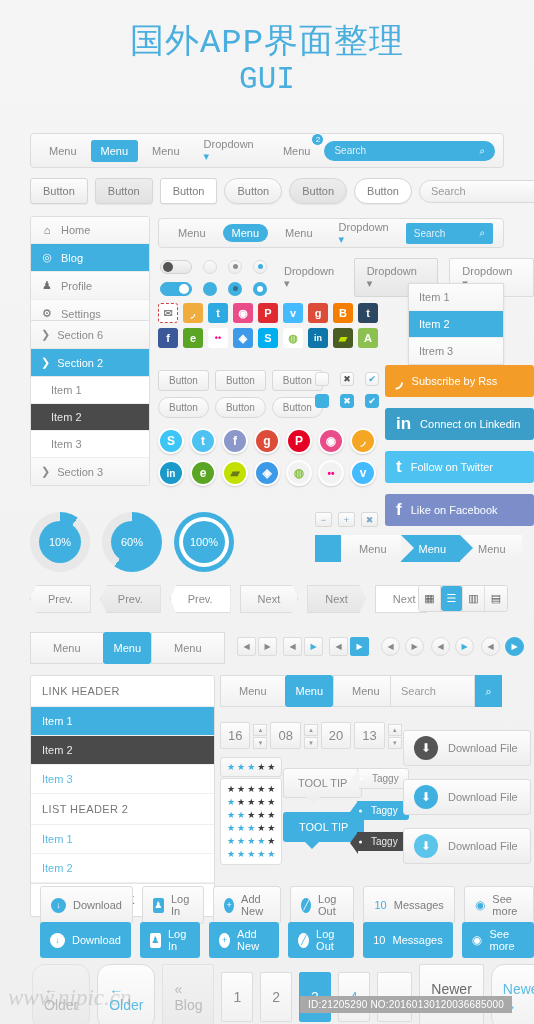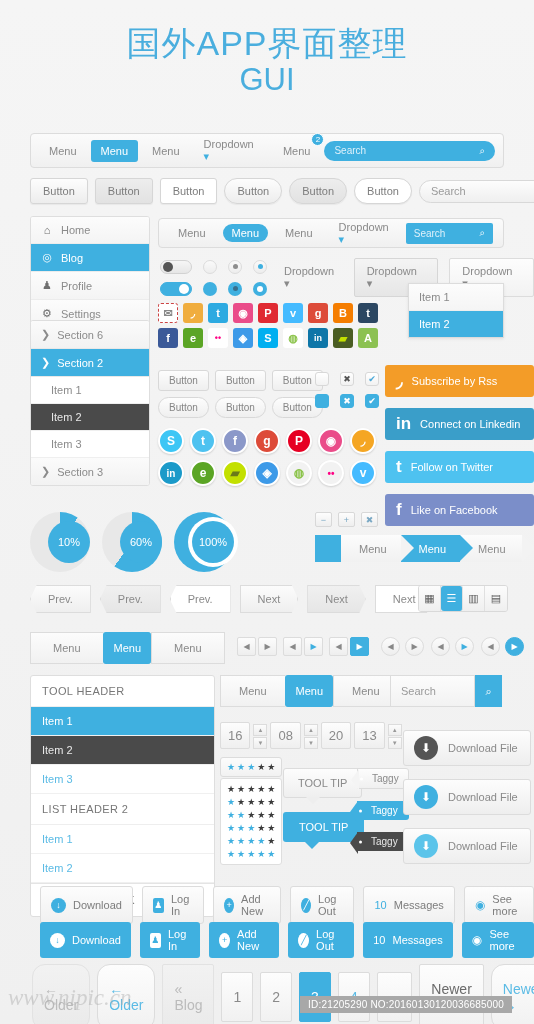--- a/index.html
+++ b/index.html
@@ -8,21 +8,21 @@
     background: #f2f2f2;
     font-family: "Liberation Sans", sans-serif;
     font-size: 11px;
     color: #777;
     position: relative;
     overflow: hidden;
   }
   .page { width:534px; height:1024px; position:relative; background:linear-gradient(180deg,#f5f5f5,#f0f0f0); }
 
   
-  .title-wrap { text-align:center; padding-top:24px; }
+  .title-wrap { text-align:center; padding-top:24px;font-family:Liberation Mono, monospace; }
   .title-main { font-size:34px; color:#4aaede; line-height:1.12; font-weight:400; letter-spacing:1px;}
   .title-sub  { font-size:31px; color:#4aaede; line-height:1.15; font-weight:400;}
 
   
   .row { position:absolute; display:flex; align-items:center; }
   .btn {
     background:linear-gradient(180deg,#fdfdfd,#ededed);
     border:1px solid #d6d6d6; border-radius:3px;
     padding:6px 12px; color:#7d7d7d; font-size:11px;
     box-shadow:0 1px 1px rgba(0,0,0,.05); white-space:nowrap;
@@ -146,21 +146,21 @@
   .ci-row{display:flex; gap:6px;}
   .ci{ width:26px;height:26px;border-radius:50%; display:flex;align-items:center;justify-content:center; color:#fff; font-size:12px; font-weight:bold; border:2px solid #fff; box-shadow:0 1px 2px rgba(0,0,0,.15);}
 
   
   .cta-wrap{ position:absolute; left:385px; top:365px; display:flex; flex-direction:column; gap:11px;}
   .cta{ width:149px; height:32px; border-radius:3px; display:flex; align-items:center; gap:9px; padding:0 11px; color:#fff; font-size:11px;}
   .cta .g{ font-size:17px; font-weight:bold;}
 
   
   .prog-wrap{ position:absolute; left:30px; top:512px; display:flex; gap:12px;}
-  .prog{ width:60px;height:60px;border-radius:50%; position:relative; display:flex;align-items:center;justify-content:flex-end;}
+  .prog{ width:60px;height:60px;border-radius:50%; position:relative; display:flex;align-items:center;justify-content:center;}
   .prog .inner{ width:42px;height:42px;border-radius:50%; background:#3fb0e0; color:#fff; font-size:11px; display:flex;align-items:center;justify-content:center; z-index:2;}
 
   
   .zoomb{ position:absolute; left:315px; top:512px; display:flex; gap:6px;}
   .zb{ width:17px;height:15px; background:linear-gradient(180deg,#fdfdfd,#eee); border:1px solid #d8d8d8; border-radius:2px; font-size:9px; color:#7aa8c4; display:flex;align-items:center;justify-content:center;}
 
   
   .crumbs{ position:absolute; left:315px; top:535px; display:flex; align-items:center; height:27px;}
   .crumb{ height:27px; display:flex; align-items:center; padding:0 14px 0 18px; font-size:11px; position:relative; }
   .crumb.lt{ background:linear-gradient(180deg,#fcfcfc,#f1f1f1); color:#8a8a8a;}
@@ -393,20 +393,21 @@
     </div>
     <div class="dd-box2">
       <span>Dropdown</span>
       <span>▾</span>
     </div>
   </div>
 
   <div class="ddlist">
     <div>Item 1</div>
     <div class="sel">Item 2</div>
+    <div>Itrem 3</div>
   </div>
 
   <div class="sq-social">
     <div class="sq-row">
       <span class="sq" style="background:#fff;color:#888;border:1px dashed #c44;">✉</span>
       <span class="sq" style="background:#f0ad3e;">◞</span>
       <span class="sq" style="background:#2daae1;">t</span>
       <span class="sq" style="background:#ea4c89;">◉</span>
       <span class="sq" style="background:#e02a32;">P</span>
       <span class="sq" style="background:#45bbff;">v</span>
@@ -559,21 +560,21 @@
   <div class="arrset" style="left:431px; gap:5px;">
     <span class="arc">◀</span>
     <span class="arc blt">▶</span>
   </div>
   <div class="arrset" style="left:481px; gap:5px;">
     <span class="arc">◀</span>
     <span class="arc bl">▶</span>
   </div>
 
   <div class="listp">
-    <div class="lh">TOOL HEADER</div>
+    <div class="lh">LINK HEADER</div>
     <div class="li sel">Item 1</div>
     <div class="li dk">Item 2</div>
     <div class="li lk">Item 3</div>
     <div class="lh">LIST HEADER 2</div>
     <div class="li lk">Item 1</div>
     <div class="li lk">Item 2</div>
     <div class="lsep">SEPARATED LINK</div>
   </div>
 
   <div class="tabs3">

